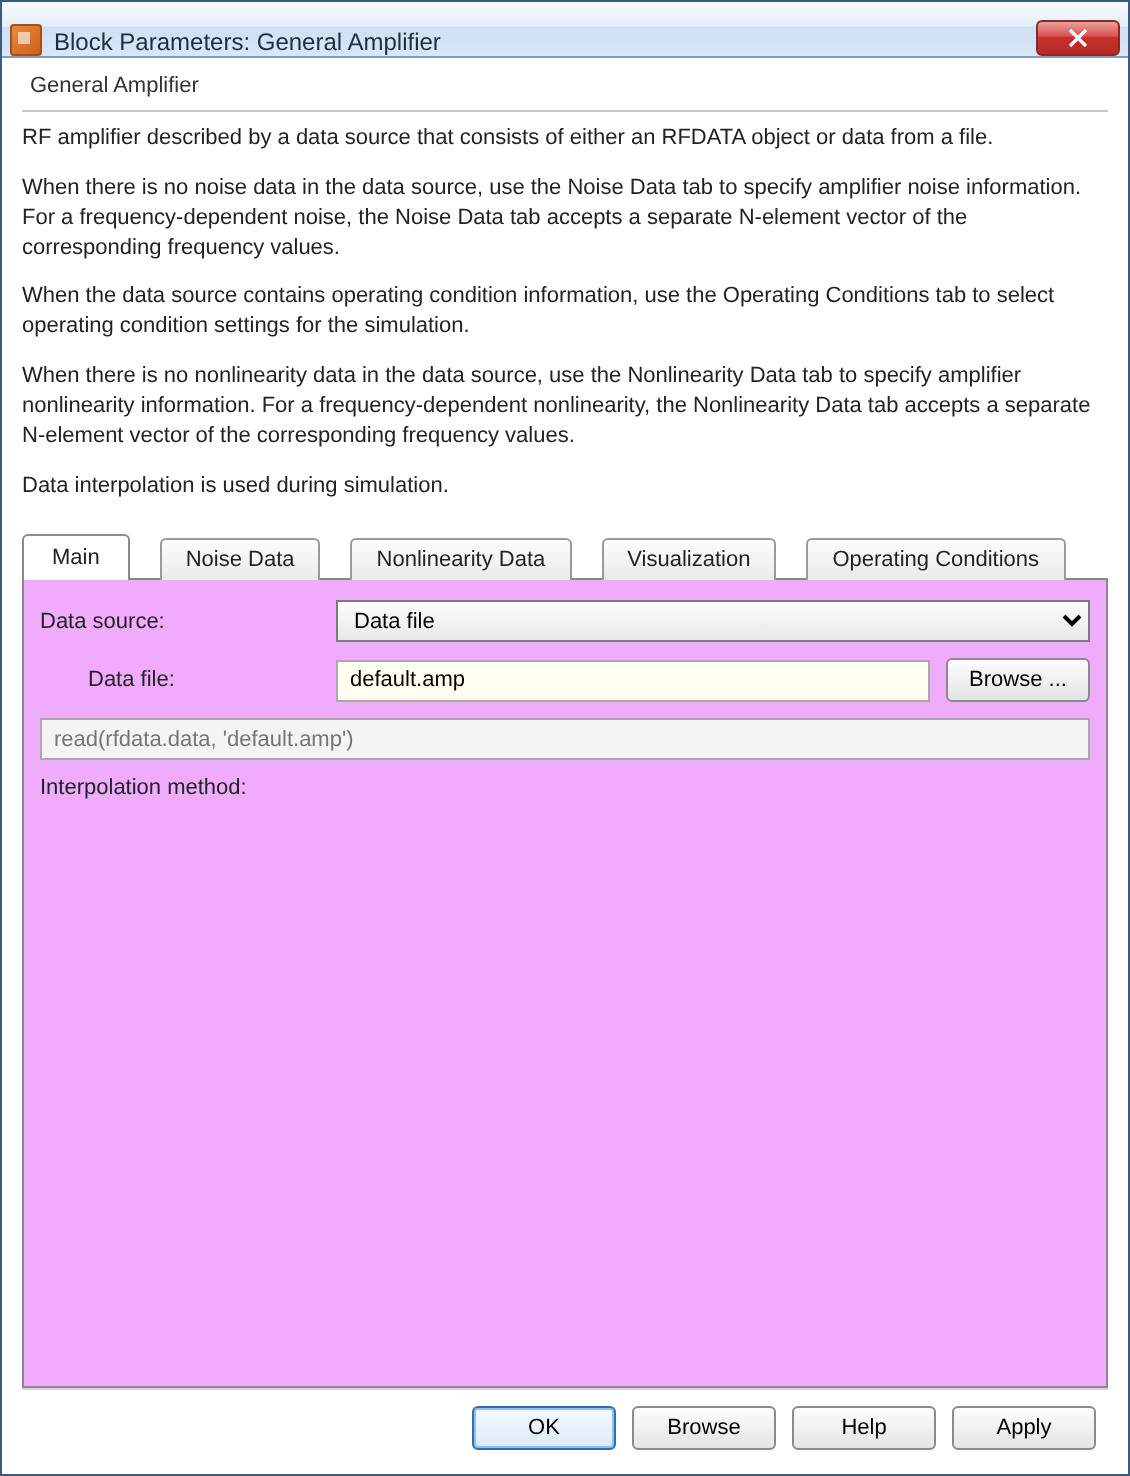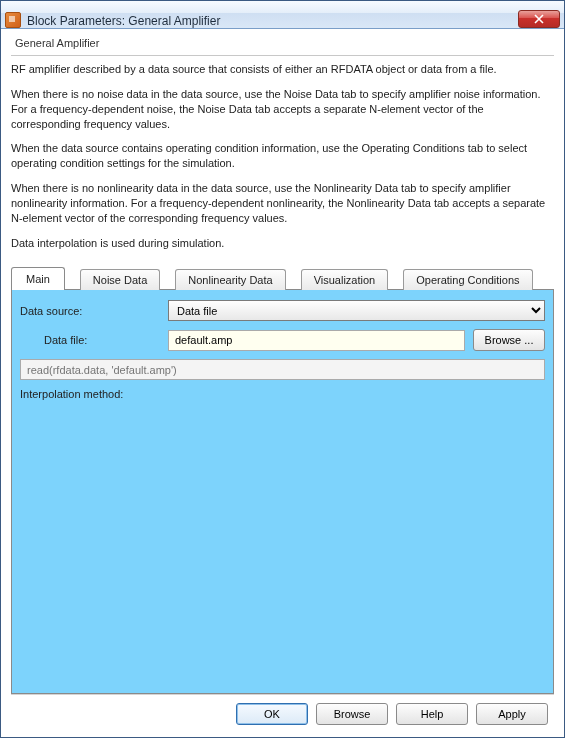--- a/index.html
+++ b/index.html
@@ -101,21 +101,21 @@
 }
 .tab.active {
   background: #fff;
   border-color: #8a8a8a;
   z-index: 2;
   padding: 5px 14px;
   top: 1px;
 }
 .tab-panel {
   border: 1px solid #8a8a8a;
-  background: #7dd3fc;
+  background: #f0abfc;
   flex: 1;
   padding: 10px 8px;
   display: flex;
   flex-direction: column;
   gap: 8px;
 }
 .form-row {
   display: flex;
   align-items: center;
   gap: 8px;

